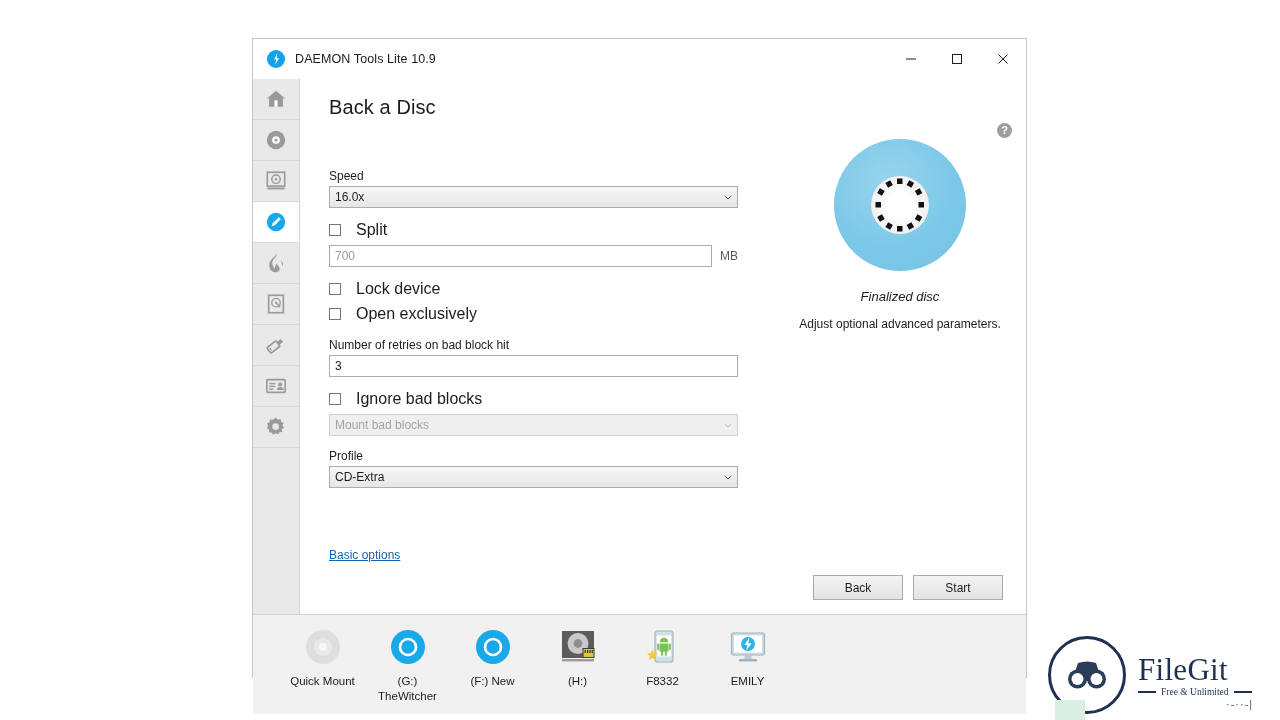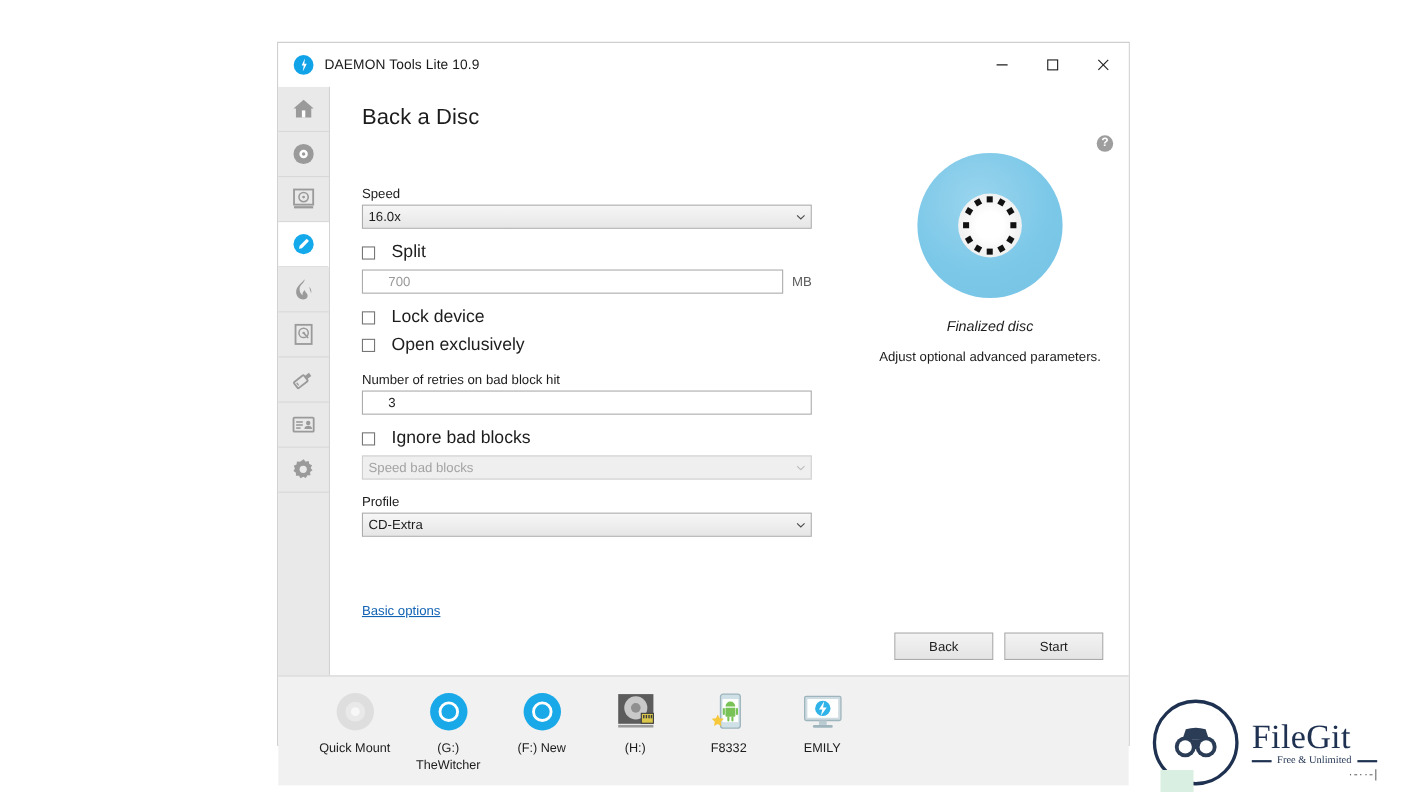--- a/index.html
+++ b/index.html
@@ -181,21 +181,21 @@
     color: #a3a3a3;
   }
 
   input.ctl {
     width: 100%;
     height: 22px;
     box-sizing: border-box;
     font-family: "Liberation Sans", sans-serif;
     font-size: 12px;
     color: #1c1c1c;
-    padding: 0 23px;
+    padding: 0 5px;
     border: 1px solid #acacac;
     background: #ffffff;
     border-radius: 0;
     outline: none;
   }
   input.ctl::placeholder { color: #9a9a9a; }
 
   .cb-row {
     display: flex;
     align-items: center;
@@ -574,21 +574,21 @@
         
         <label class="field-label" style="margin-top:15px;">Number of retries on bad block hit</label>
         <input class="ctl" type="text" value="3" style="">
 
         
         <div class="cb-row" style="margin-top:13px;">
           <span class="cb-box"></span>
           <span class="cb-label">Ignore bad blocks</span>
         </div>
         <div class="sel-wrap" style="margin-top:6px;">
-          <div class="fake-select disabled">Speed bad blocks</div>
+          <div class="fake-select disabled">Mount bad blocks</div>
           <span class="sel-arrow">
             <svg width="8" height="5" viewBox="0 0 8 5">
                 <path d="M0.6 0.8 L4 4 L7.4 0.8" fill="none" stroke="#bdbdbd" stroke-width="1"></path>
               </svg>
           </span>
         </div>
 
         
         <label class="field-label" style="margin-top:13px;">Profile</label>
         <div class="sel-wrap">

